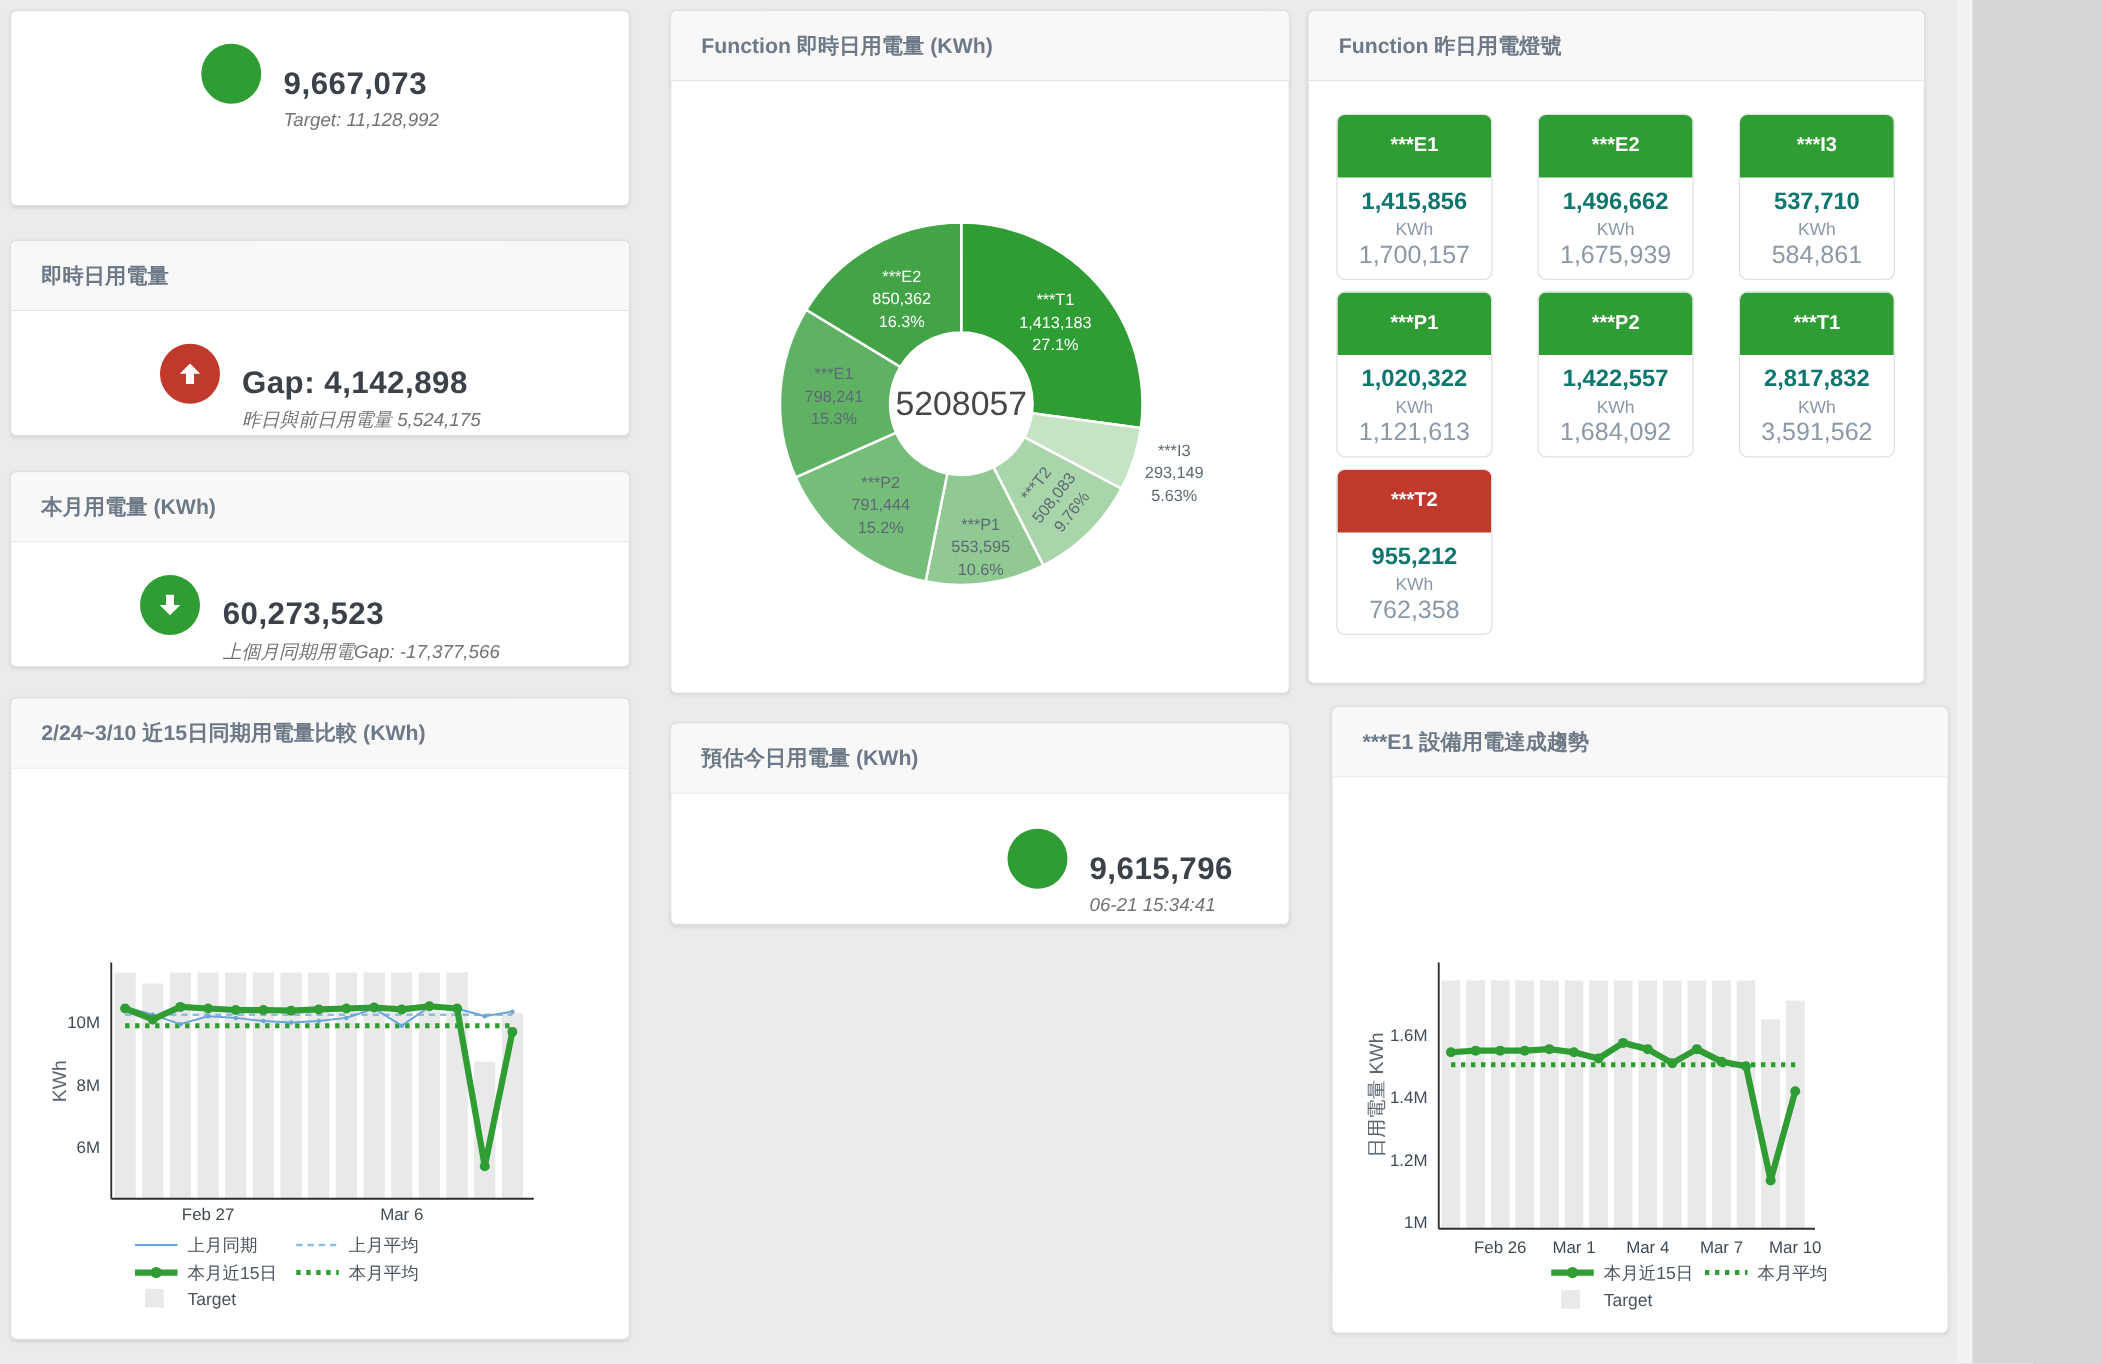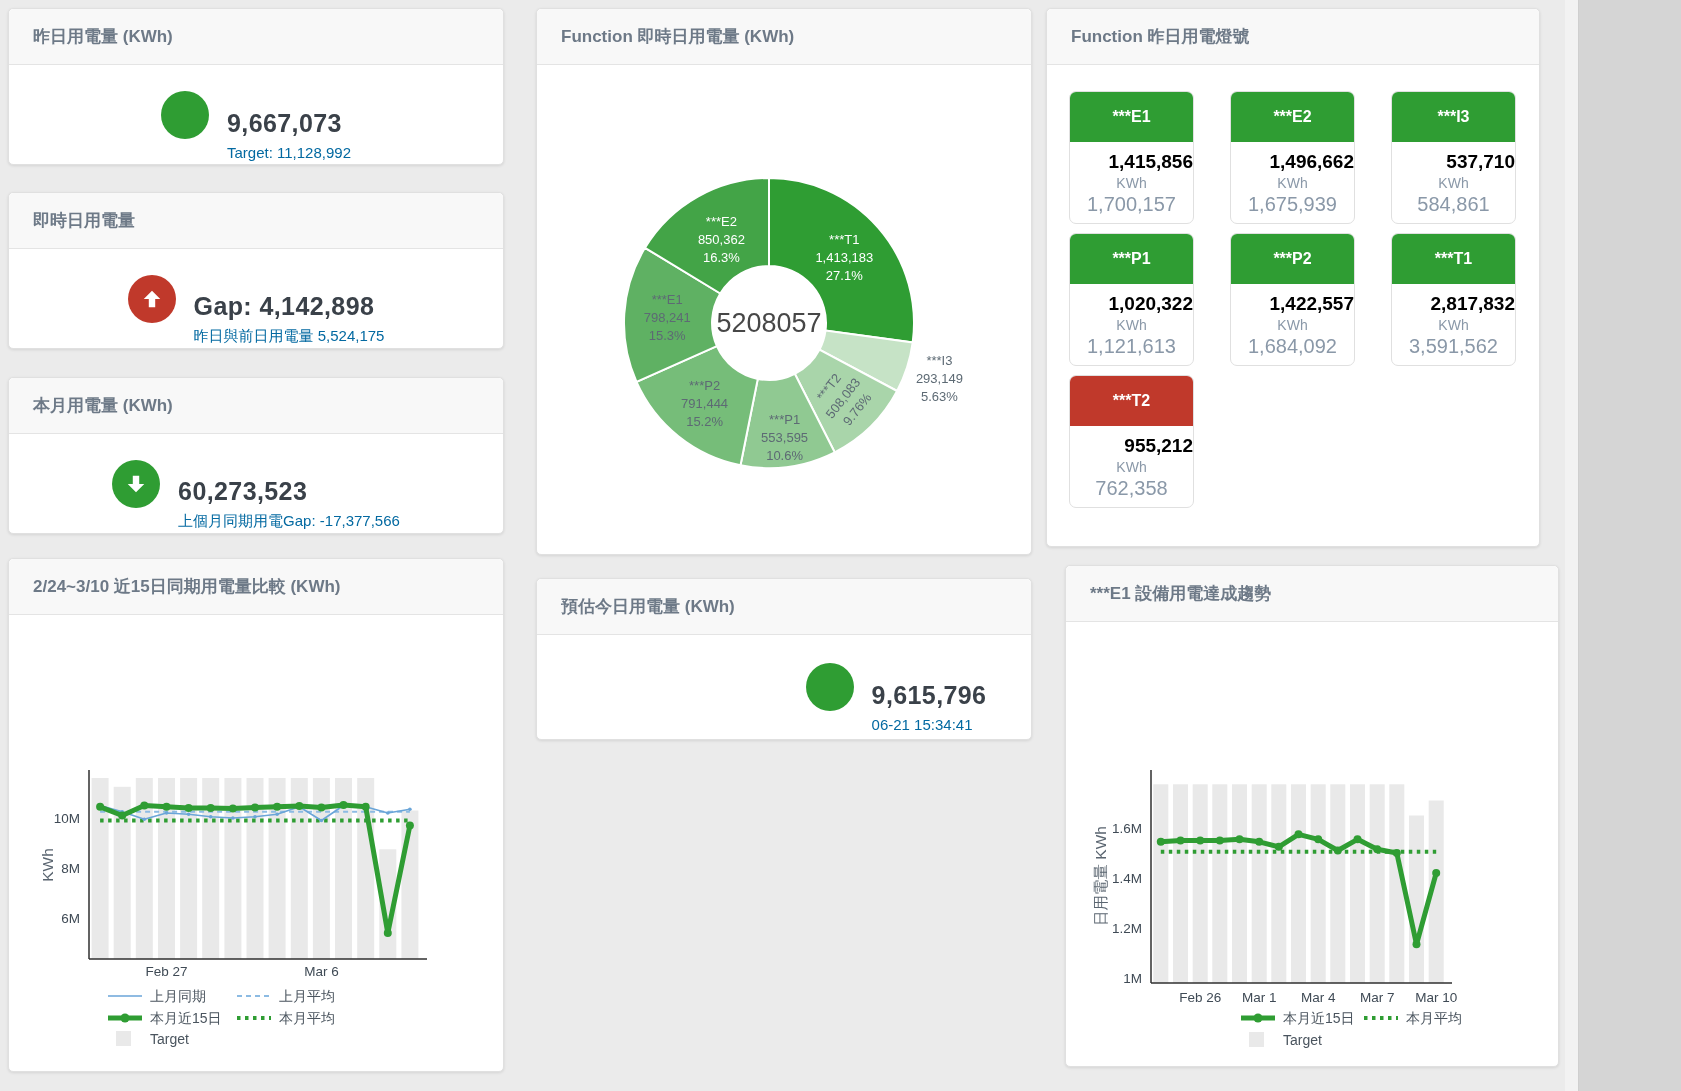--- a/index.html
+++ b/index.html
@@ -8,40 +8,39 @@
   .card{position:absolute;background:#fff;border:1px solid #e0e0e0;border-radius:5px;box-shadow:0 1px 3px rgba(0,0,0,.10);}
   .card-header{height:55px;line-height:55px;padding:0 24px;background:#f8f8f8;border-bottom:1px solid #e4e4e4;
     border-radius:5px 5px 0 0;font-size:17px;font-weight:bold;color:#6d7987;white-space:nowrap;}
   .card-body{position:relative;}
   .stat-body{display:flex;align-items:center;justify-content:center;gap:18px;height:99px;}
   .shift-right{transform:translateX(112px);}
   .circle{width:48px;height:48px;border-radius:50%;display:flex;align-items:center;justify-content:center;flex:0 0 auto;}
   .circle.green{background:#2f9d33;}
   .circle.red{background:#c0392b;}
   .stat-value{font-size:25px;font-weight:bold;color:#3a4149;letter-spacing:.4px;margin-top:40px;}
-  .stat-sub{font-size:15px;color:#0369a1;margin-top:6px;}
+  .stat-sub{font-size:15px;color:#737373;margin-top:6px;font-style:italic;}
   .tiles{display:grid;grid-template-columns:repeat(3,125px);column-gap:36px;row-gap:9px;padding:26px 0 0 22px;}
   .tile{border:1px solid #e0e0e0;border-radius:7px;overflow:hidden;background:#fff;height:133px;box-sizing:border-box;}
   .tile-header{height:50px;display:flex;align-items:center;justify-content:center;color:#fff;font-weight:bold;font-size:16px;}
   .tile-header.green{background:#2f9d33;}
   .tile-header.red{background:#c0392b;}
-  .tile-value{font-size:19px;font-weight:bold;color:#000000;text-align:right;margin-top:9px;}
+  .tile-value{font-size:19px;font-weight:bold;color:#0f766e;text-align:center;margin-top:9px;}
   .tile-unit{font-size:14px;color:#8a98a8;text-align:center;margin-top:2px;}
   .tile-target{font-size:20px;color:#8a98a8;text-align:center;margin-top:2px;}
   .gutter{position:absolute;left:1565px;top:0;width:116px;height:1091px;background:#d5d5d5;}
   .scroll-strip{position:absolute;left:0;top:0;width:13px;height:1091px;background:#f2f2f2;border-right:1px solid #cfcfcf;}
   svg text{font-family:"Liberation Sans","DejaVu Sans",sans-serif;}
 </style>
 </head>
 <body>
 
 <div class="page">
 
   <div class="card" style="left:8px;top:8px;width:494px;height:155px">
-    <div class="card-header">昨日用電量 (KWh)</div>
     <div class="card-body stat-body">
       <span class="circle green"></span>
       <div>
         <div class="stat-value">9,667,073</div>
         <div class="stat-sub">Target: 11,128,992</div>
       </div>
     </div>
   </div>
 
   <div class="card" style="left:8px;top:192px;width:494px;height:155px">

